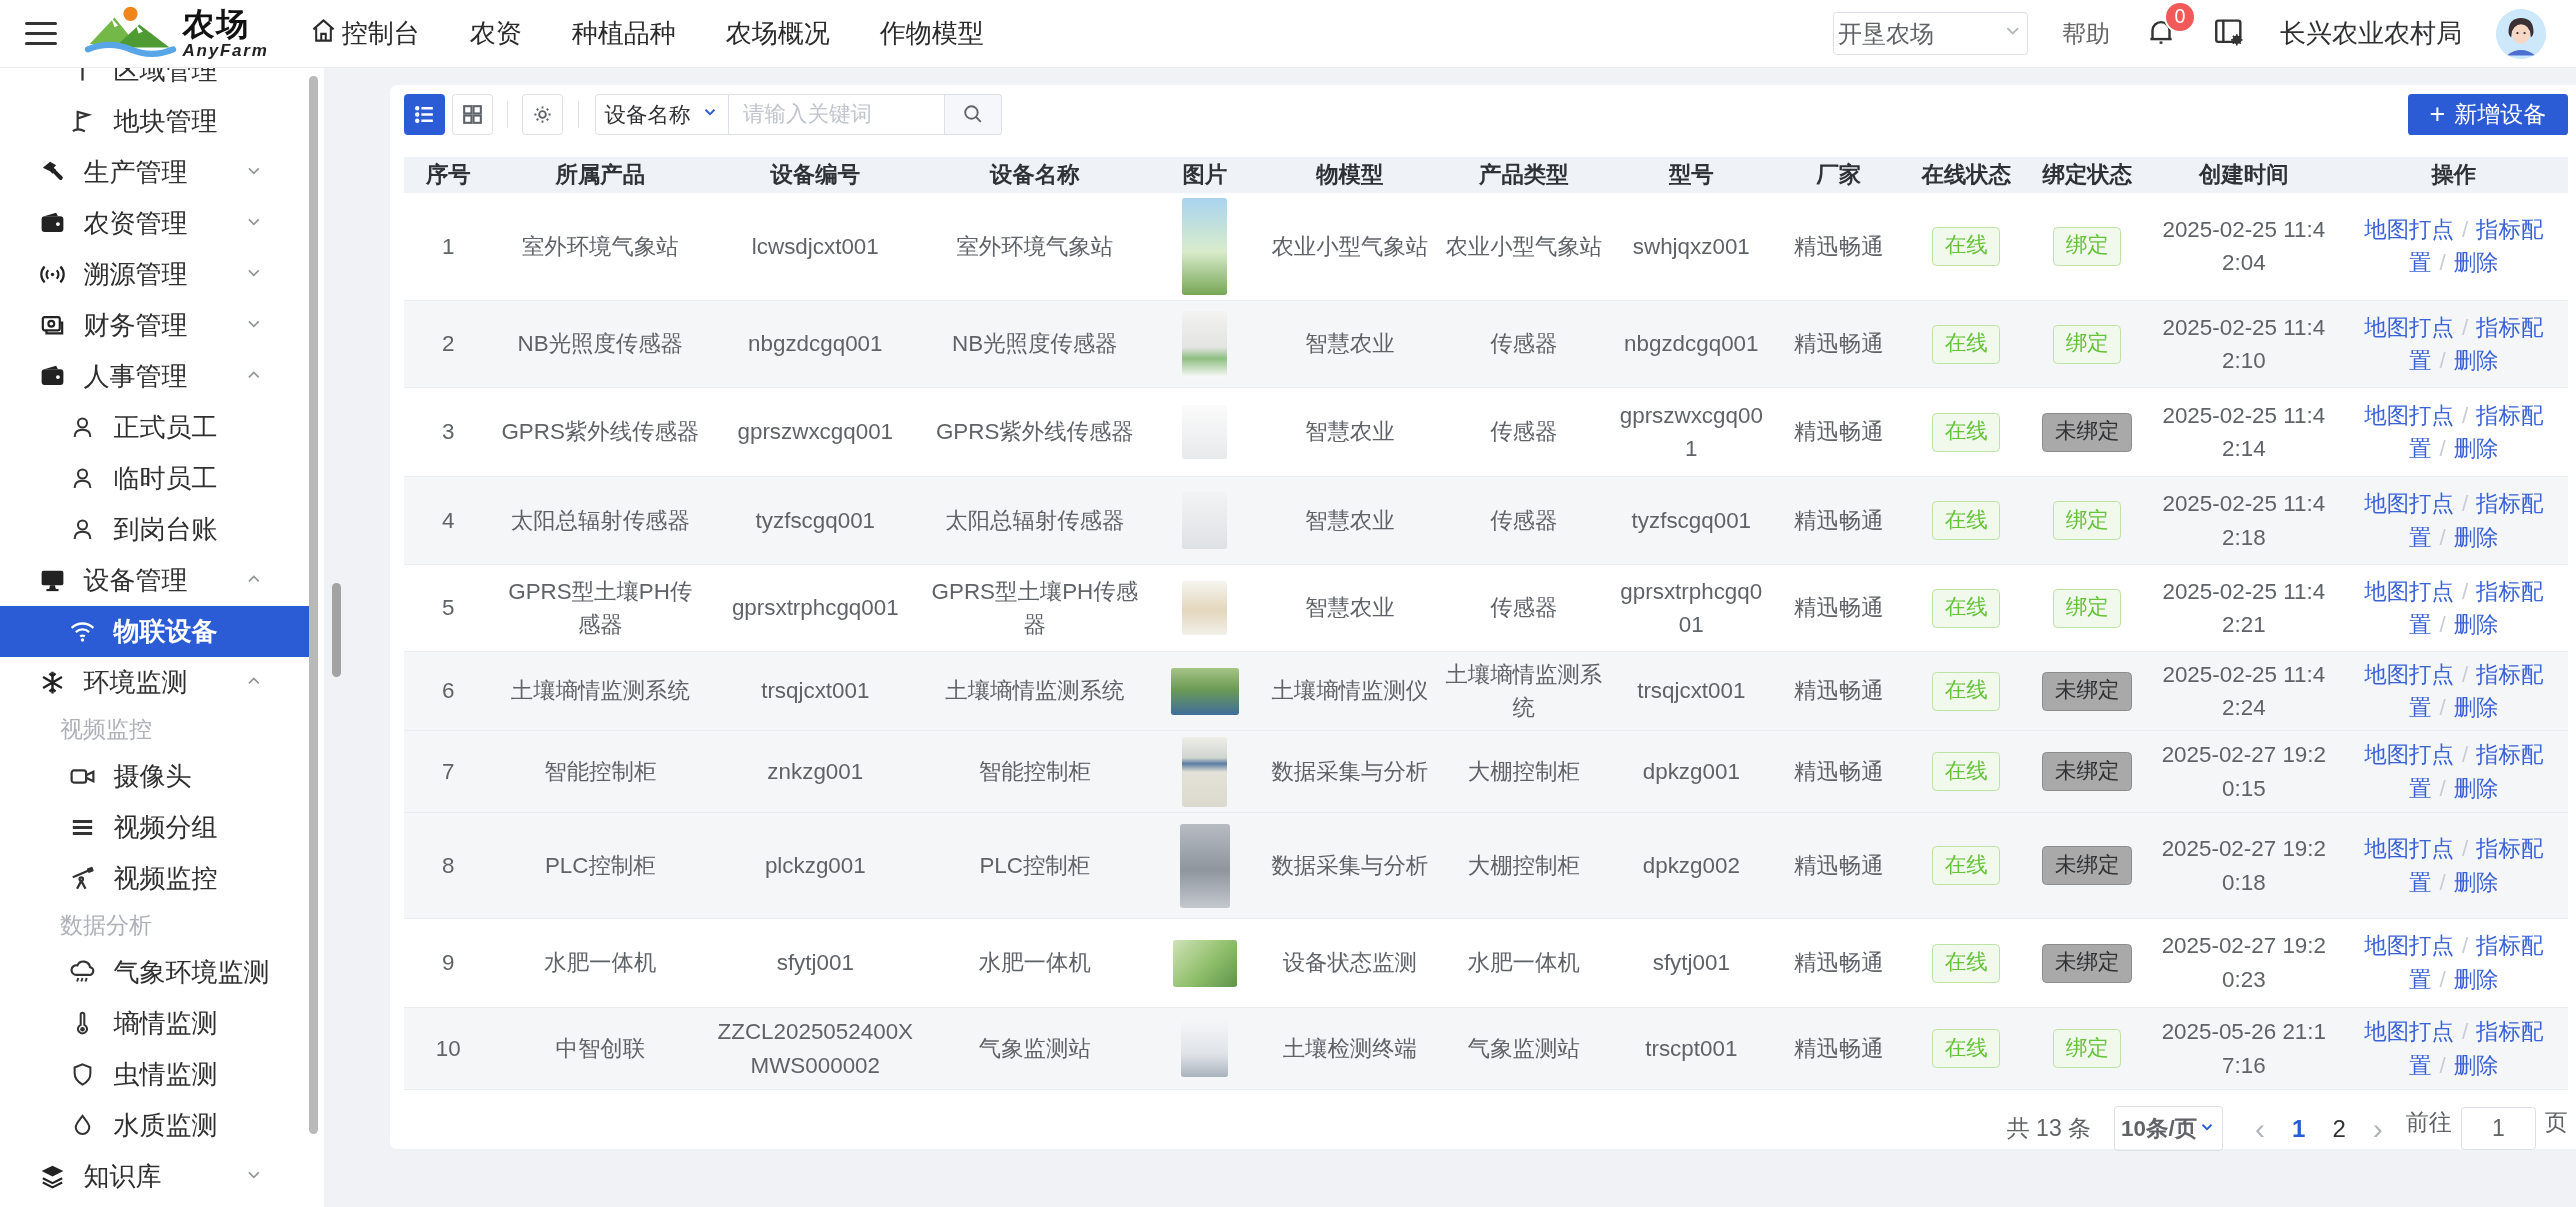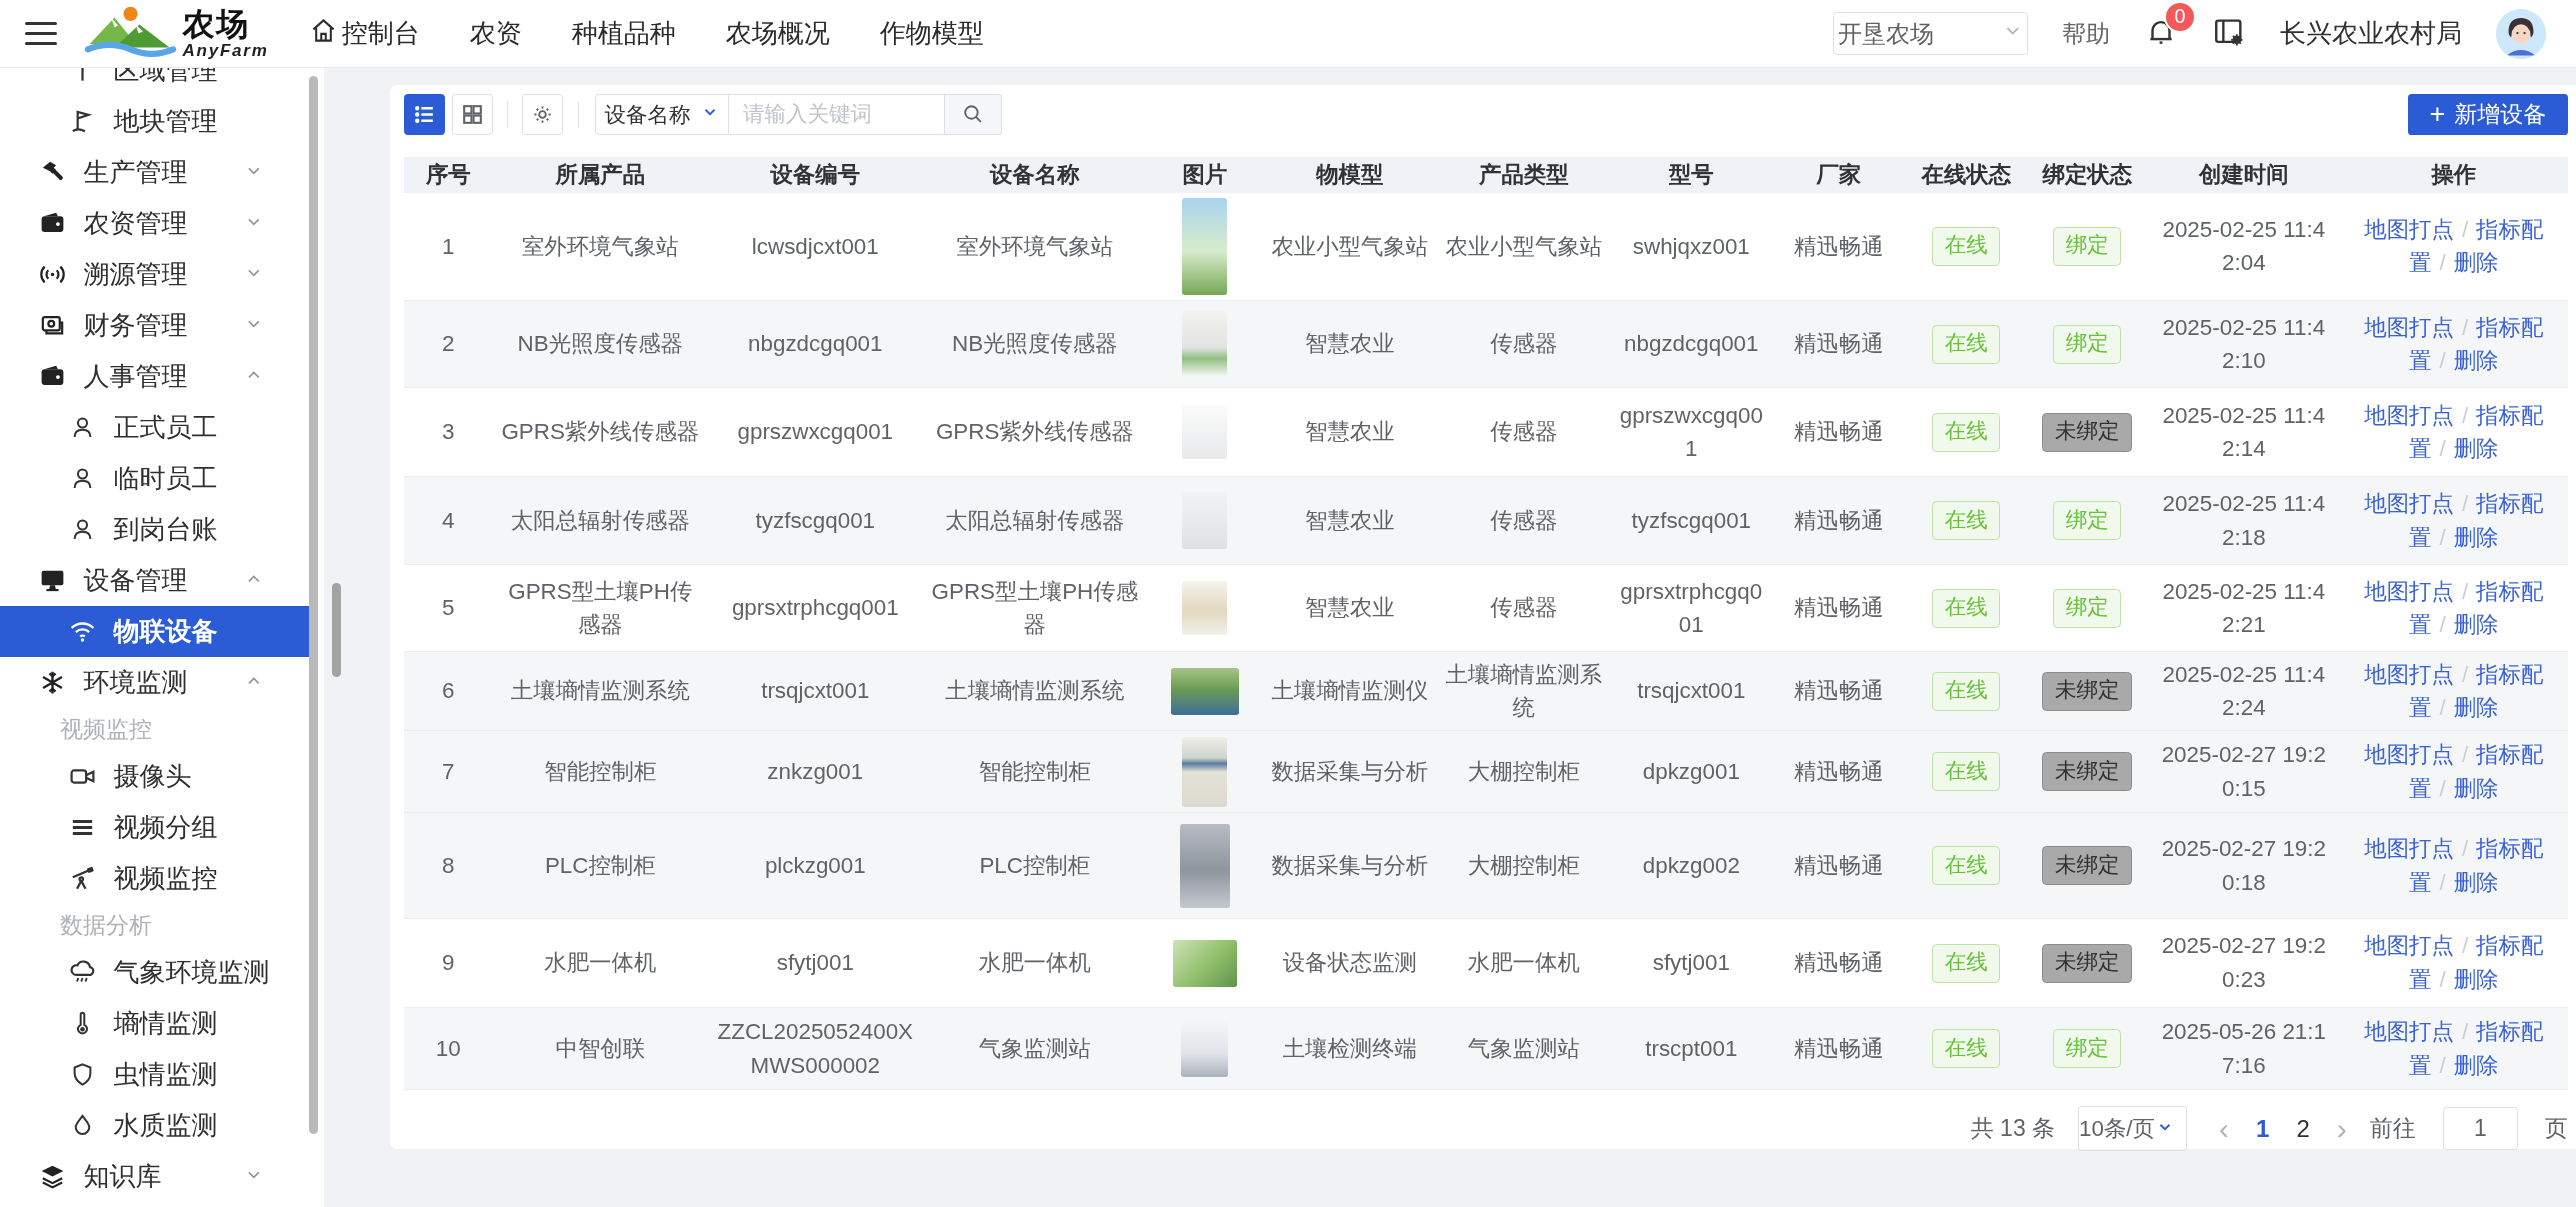--- a/index.html
+++ b/index.html
@@ -78,26 +78,26 @@
 
   .badge { display:inline-block; border-radius:4.5px; padding:4.5px 11.6px; font-size:21.5px; line-height:1.3; }
   .badge-green { color:#67c23a; background:#f0f9eb; border:0.9px solid #bce3a4; }
   .badge-gray { color:#303133; background:#a9a9a9; border:0.9px solid #8c8c8c; }
 
   .op-link { color:#3a62d6; cursor:pointer; }
   .op-sep { color:#c9ccd4; margin:0 8px; }
 
   
   .table-footer { display:flex; align-items:center; justify-content:flex-end; margin-top:16px; gap:23px; font-size:23px; color:#606266; }
-  .pp-select { width:109px; height:45px; border:0.9px solid #dcdfe6; border-radius:3.6px; display:flex; align-items:center; gap:1px; cursor:pointer; font-size:22.4px; }
+  .pp-select { width:109px; height:45px; border:0.9px solid #dcdfe6; border-radius:3.6px; display:flex; align-items:center; justify-content:center; gap:1px; cursor:pointer; font-size:22.4px;font-weight:bold; }
   .pager { display:flex; align-items:center; gap:27px; margin-left:9px; }
   .pg-arrow { color:#b1b3b9; font-size:30px; line-height:1; cursor:pointer; }
   .pg-num { font-size:24px; color:#303133; cursor:pointer; }
   .pg-num.active { color:#2b5bd5; font-weight:700; }
-  .goto-wrap { display:flex; align-items:center; gap:27px; }
+  .goto-wrap { display:flex; align-items:flex-start; gap:9px; }
   .goto-input { width:75px; height:43px; border:0.9px solid #dcdfe6; border-radius:3.6px; text-align:center; font-size:23px; color:#606266; outline:none; font-family:inherit; }
 </style>
 </head>
 <body>
 
 <div class="header">
   <div class="hamburger">
       <span></span>
       <span></span>
       <span></span>

